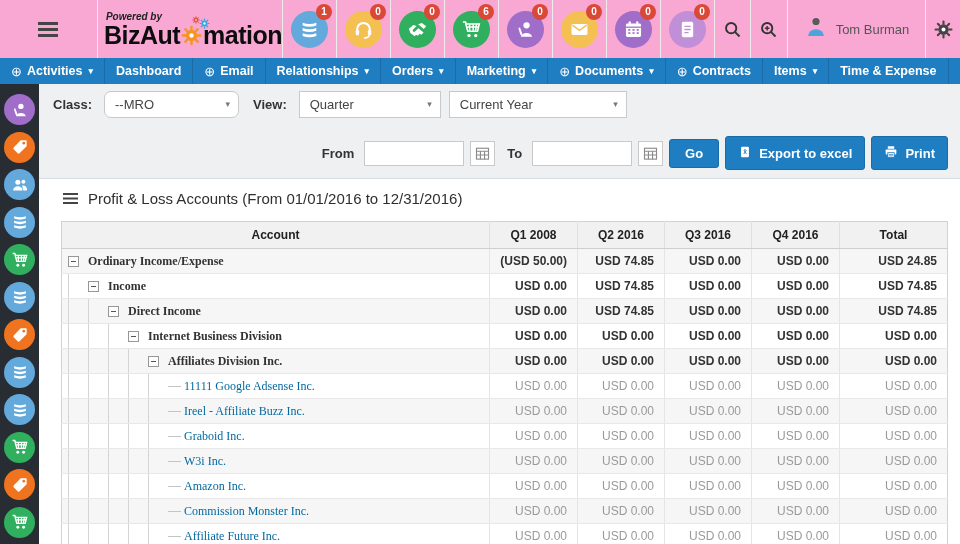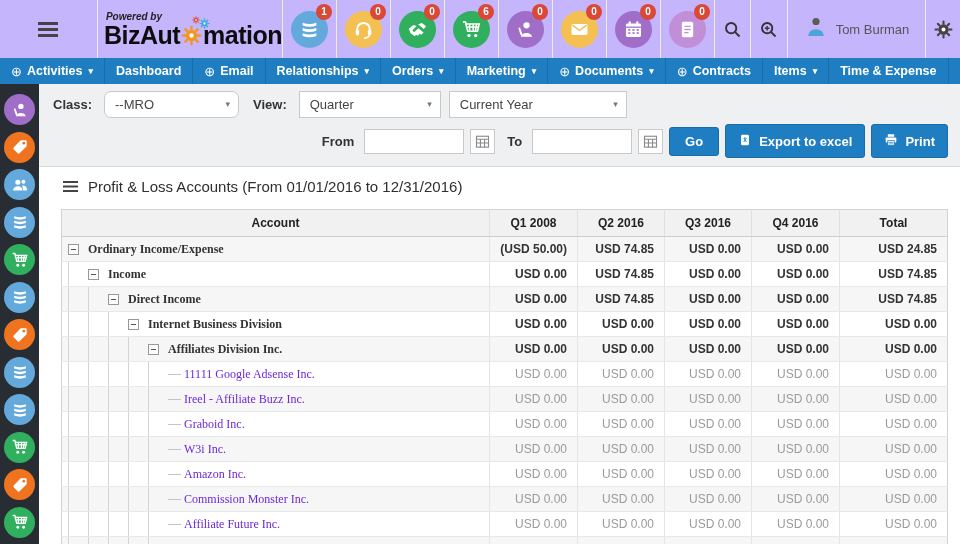--- a/index.html
+++ b/index.html
@@ -1,20 +1,20 @@
 <!DOCTYPE html>
 <html><head>
 <meta charset="utf-8">
 <style>
   * { margin:0; padding:0; box-sizing:border-box; }
   html,body { width:960px; height:544px; overflow:hidden; background:#fff;
     font-family:"Liberation Sans", sans-serif; }
 
   
-  .topbar { display:flex; align-items:stretch; height:58px; background:#c4b5fd; }
+  .topbar { display:flex; align-items:stretch; height:58px; background:#f9a8d4; }
   .tb-cell { display:flex; align-items:center; justify-content:center; border-left:1px solid #ececec; }
   .burger-cell { width:118px; border-left:none; }
   .bars-lg { display:inline-block; width:20px; height:3px; background:#444;
     box-shadow:0 6px 0 #444, 0 12px 0 #444; margin-top:-12px; }
   .logo-cell { width:188px; flex-direction:column; align-items:flex-start; padding-left:6px; justify-content:center; }
   .powered { font-size:10px; font-style:italic; font-weight:bold; color:#222; margin-left:2px; }
   .brand { font-size:25px; font-weight:bold; color:#0d0d0d; letter-spacing:-0.5px; line-height:26px; display:flex; align-items:center; }
   .gear-o { position:relative; display:inline-block; width:21px; height:21px; margin:2px 1px 0; }
   .gear-o .lg-main, .gear-o .lg-main svg { width:21px; height:21px; display:block; }
   .gear-o .lg-blue { position:absolute; top:-7px; right:-8px; width:11px; height:11px; }
@@ -46,21 +46,21 @@
   .app { display:flex; height:460px; }
   .sidebar { width:40px; background:#282d33; padding-top:10px; display:flex; flex-direction:column; align-items:center; }
   .sb-item { width:31px; height:31px; border-radius:50%; margin-bottom:6.5px; flex:none;
     display:flex; align-items:center; justify-content:center; cursor:pointer; }
   .sb-item svg { width:18px; height:18px; }
   .content { flex:1; background:#fff; display:flex; flex-direction:column; }
 
   
   .filterpanel { background:#eef0f1; border-bottom:1px solid #d9dcde; padding:7px 12px 8px 8px; }
   .frow1 { display:flex; align-items:center; gap:8px; }
-  .frow2 { display:flex; align-items:center; justify-content:flex-end; gap:6px; margin-top:6px; }
+  .frow2 { display:flex; align-items:center; justify-content:flex-end; gap:6px; margin-top:18px; }
   .flabel { font-size:13px; font-weight:bold; color:#333; margin:0 4px 0 6px; }
   .selectbox { position:relative; background:#fff; border:1px solid #c9c9c9; height:27px;
     line-height:25px; font-size:13px; color:#444; padding:0 22px 0 10px; cursor:pointer; }
   .selectbox .caret { position:absolute; right:8px; top:0; font-size:9px; color:#777; }
   .w135 { width:135px;border-radius:7px; } .w140 { width:142px; } .w175 { width:178px; }
   .dateinput { width:100px; height:25px; border:1px solid #c9c9c9; background:#fff; padding:0 6px; font-size:12px; }
   .calbtn { width:25px; height:25px; background:#fff; border:1px solid #c9c9c9;
     display:flex; align-items:center; justify-content:center; cursor:pointer; }
   .calbtn svg { width:15px; height:15px; }
   .btn { height:29px; background:#1f7dc2; color:#fff; border:1px solid #1a6ca8; border-radius:3px;
@@ -87,21 +87,21 @@
   tr.shade td { background:#f6f6f6; }
   .acct { display:flex; align-items:stretch; height:24px; padding-left:6px; }
   .tline { width:20px; flex:none; border-left:1px solid #d4d4d4; }
   .eboxwrap { width:20px; flex:none; display:flex; align-items:center; }
   .ebox { width:11px; height:11px; border:1px solid #979797; background:#fdfdfd; position:relative; cursor:pointer; }
   .ebox::after { content:""; position:absolute; left:2px; right:2px; top:4px; height:1px; background:#555; }
   .tickwrap { width:16px; flex:none; display:flex; align-items:center; }
   .ltick { width:13px; height:1px; background:#c4c4c4; }
   .albl { align-self:center;font-family:Liberation Serif, serif; }
   .albl.parent { font-weight:bold; color:#333; }
-  .albl.leaf { color:#6d28d9; cursor:pointer; }
+  .albl.leaf { color:#0369a1; cursor:pointer; }
   td.val { text-align:right; padding-right:10px; }
   td.val.parent { font-weight:bold; color:#333; }
   td.val.leaf { color:#9a9a9a; }
 </style>
 </head>
 <body>
 
 <div class="topbar">
   <div class="tb-cell burger-cell">
       <span class="bars-lg"></span>

